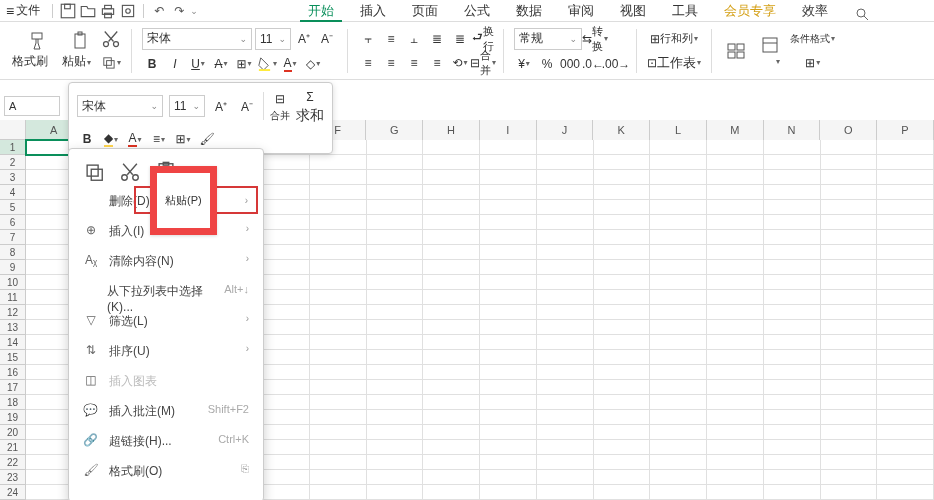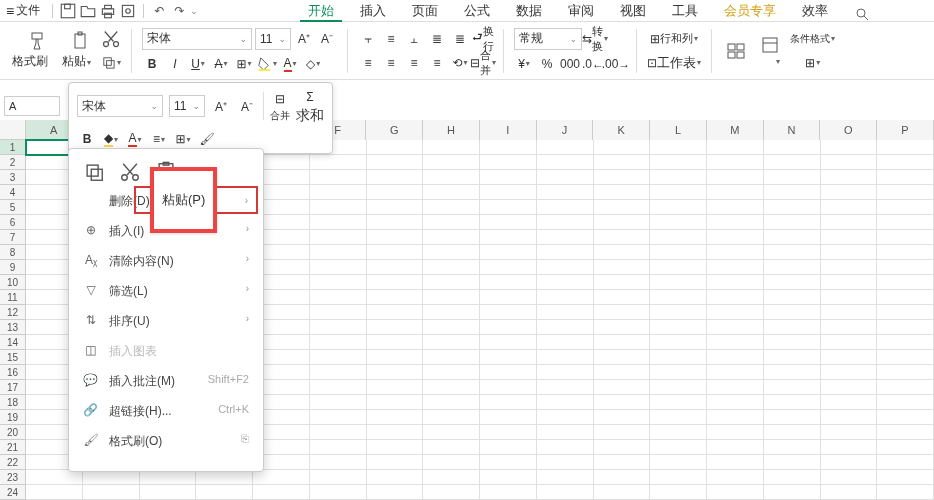--- a/index.html
+++ b/index.html
@@ -44,21 +44,21 @@
 .namebox{position:absolute;left:4px;top:96px;width:56px;height:20px;border:1px solid #ccc;display:flex;align-items:center;padding:0 4px;font-size:11px;background:#fff}
 .context{position:absolute;left:68px;top:148px;width:196px;background:#fff;border:1px solid #ccc;border-radius:4px;box-shadow:0 4px 12px rgba(0,0,0,.2);z-index:30;padding:8px 0}
 .context .iconrow{display:flex;gap:14px;padding:4px 14px 10px}
 .context .iconrow .ci{width:22px;height:22px;display:flex;align-items:center;justify-content:center;cursor:pointer}
 .context .mi{height:30px;display:flex;padding:0 14px;cursor:pointer;font-size:12px;color:#444;gap:10px}
 .context .mi .mico{width:16px;display:flex;justify-content:center;color:#666}
 .context .mi .arrow{margin-left:auto;color:#999;font-size:10px}
 .context .mi .shortcut{margin-left:auto;color:#aaa;font-size:11px}
 .context .mi.disabled{color:#bbb}
 .paste-item{position:absolute;left:134px;top:186px;width:124px;height:28px;border:2px solid #d63838;display:flex;align-items:center;z-index:31}
-.paste-tooltip{background:#fff;border:4px solid #ef4444;padding:20px 8px;font-size:13px;margin-left:14px;box-shadow:0 1px 3px rgba(0,0,0,.15)}
+.paste-tooltip{background:#fff;border:7px solid #ef4444;padding:20px 8px;font-size:11px;margin-left:14px;box-shadow:0 1px 3px rgba(0,0,0,.15)}
 .paste-arrow{position:absolute;right:8px;color:#999;font-size:10px}
 svg{display:block}
 </style>
 </head>
 <body>
 
 <div class="topbar">
   <span class="ham">≡</span>
   <span class="file">文件</span>
   <span class="sep"></span>
@@ -810,20 +810,25 @@
       <span class="mico">⊕</span>
       <span>插入(I)</span>
       <span class="arrow">›</span>
     </div>
   <div class="mi">
       <span class="mico">Aᵪ</span>
       <span>清除内容(N)</span>
       <span class="arrow">›</span>
     </div>
   <div class="mi">
+      <span class="mico"></span>
+      <span>从下拉列表中选择(K)...</span>
+      <span class="shortcut">Alt+↓</span>
+    </div>
+  <div class="mi">
       <span class="mico">▽</span>
       <span>筛选(L)</span>
       <span class="arrow">›</span>
     </div>
   <div class="mi">
       <span class="mico">⇅</span>
       <span>排序(U)</span>
       <span class="arrow">›</span>
     </div>
   <div class="mi disabled">

